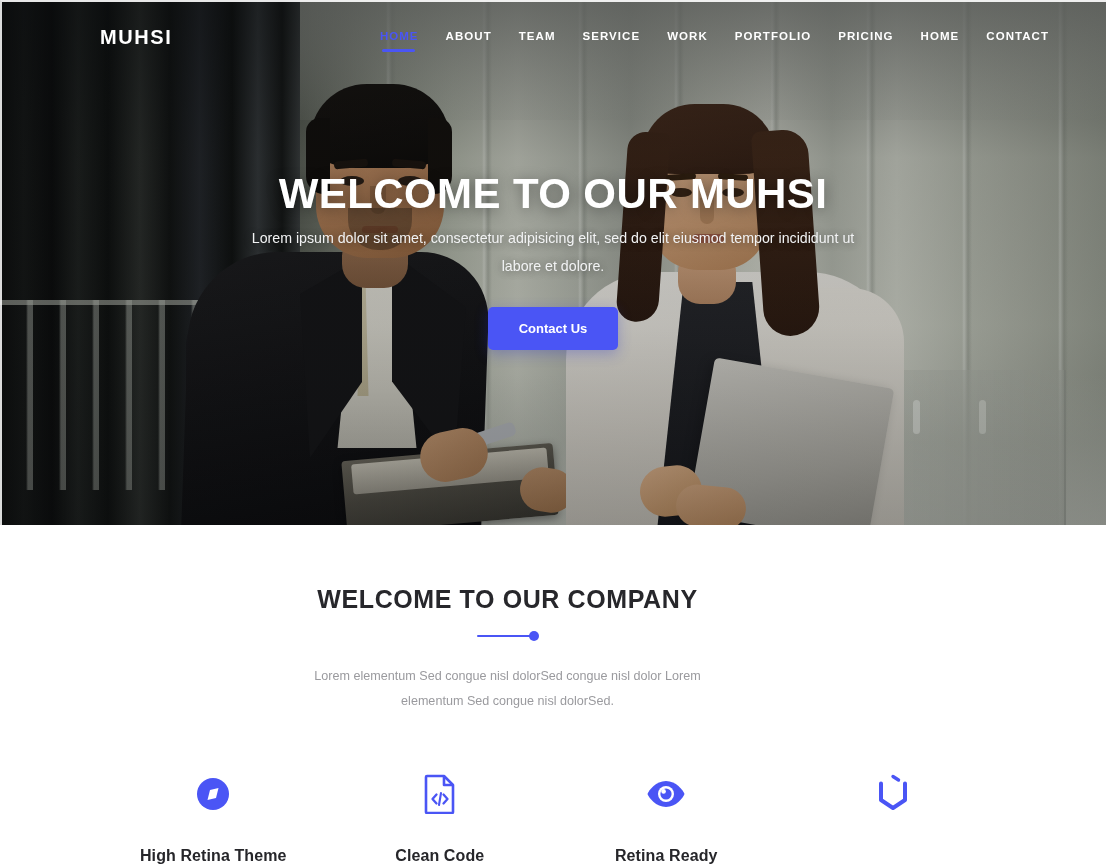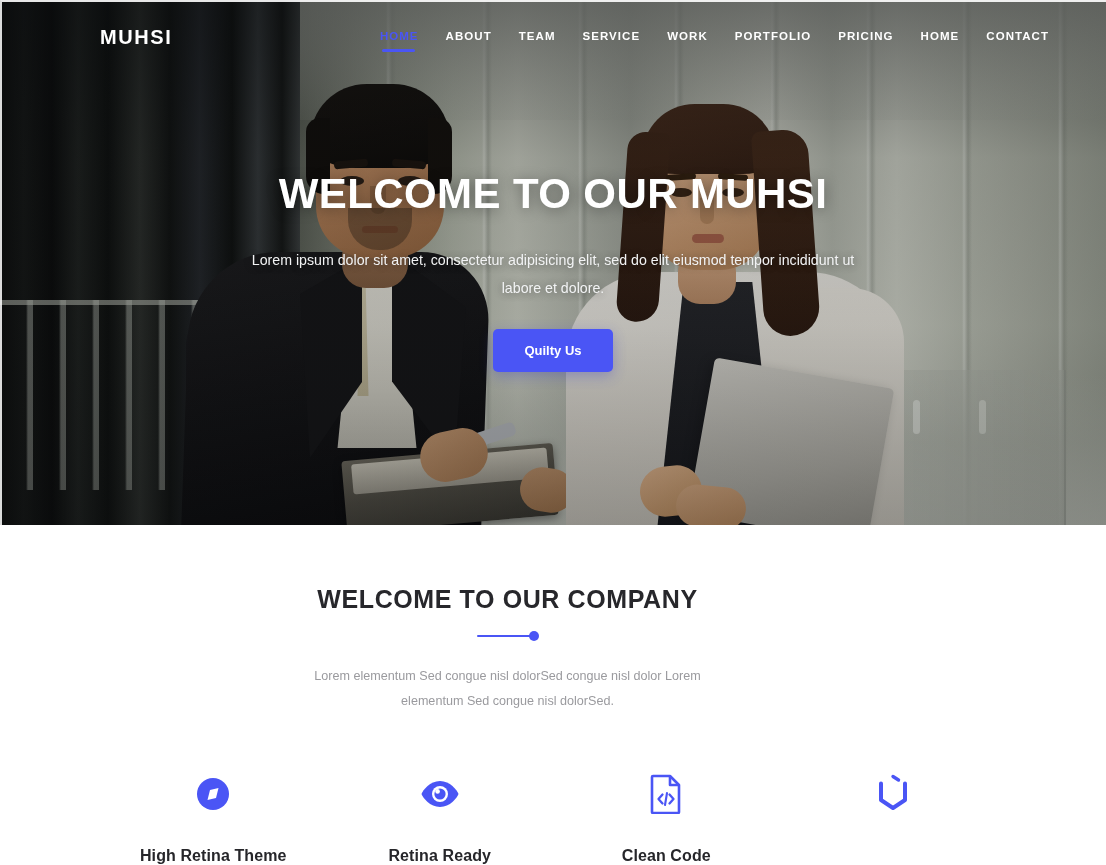--- a/index.html
+++ b/index.html
@@ -282,21 +282,21 @@
   }
   .hero-title {
     color:#ffffff;
     font-size:42px;
     font-weight:bold;
     letter-spacing:0.4px;
     line-height:1.14;
     text-shadow:0 2px 14px rgba(0,0,0,.38);
   }
   .hero-sub {
-    margin:28px auto 0;
+    margin:6px auto 0;
     width:610px;
     color:#f2f3f4;
     font-size:14.2px;
     line-height:2.0;
     text-shadow:0 1px 8px rgba(0,0,0,.42);
   }
   .hero-btn {
     display:inline-block;
     margin-top:26px;
     padding:14px 31px;
@@ -442,21 +442,21 @@
       <a class="nav-link" href="#">PORTFOLIO</a>
       <a class="nav-link" href="#">PRICING</a>
       <a class="nav-link" href="#">HOME</a>
       <a class="nav-link" href="#">CONTACT</a>
     </div>
   </nav>
 
   <div class="hero-body">
     <h1 class="hero-title">WELCOME TO OUR MUHSI</h1>
     <p class="hero-sub">Lorem ipsum dolor sit amet, consectetur adipisicing elit, sed do elit eiusmod tempor incididunt ut labore et dolore.</p>
-    <button class="hero-btn">Quilty Us</button>
+    <button class="hero-btn">Contact Us</button>
   </div>
 
   <div class="hero-edge"></div>
 </section>
 
 <section class="welcome">
   <h2 class="sec-title">WELCOME TO OUR COMPANY</h2>
 
   <div class="divider">
     <span class="divider-line"></span>
@@ -468,49 +468,49 @@
   <div class="features">
 
     <div class="feature">
       <div class="feature-icon">
         <svg width="38" height="38" viewBox="0 0 38 38">
           <circle cx="19" cy="19" r="16" fill="#4a55f5"></circle>
           <path d="M24.5 13 L22 23 L13.5 25 L16 15 Z" fill="#ffffff"></path>
         </svg>
       </div>
       <div class="feature-title">High Retina Theme</div>
-    </div>
-
-    <div class="feature">
-      <div class="feature-icon">
-        <svg width="40" height="34" viewBox="0 0 40 34">
-          <path d="M20 4 C30 4 37 13 38.5 17 C37 21 30 30 20 30 C10 30 3 21 1.5 17 C3 13 10 4 20 4 Z" fill="#4a55f5"></path>
-          <circle cx="20" cy="17" r="8" fill="#ffffff"></circle>
-          <circle cx="20" cy="17" r="5.6" fill="#4a55f5"></circle>
-          <circle cx="17.6" cy="14.4" r="2.3" fill="#ffffff"></circle>
-        </svg>
-      </div>
-      <div class="feature-title">Retina Ready</div>
     </div>
 
     <div class="feature">
       <div class="feature-icon">
         <svg width="32" height="40" viewBox="0 0 32 40">
           <path d="M3 2 h17 l9 9 v27 a1 1 0 0 1 -1 1 h-25 a1 1 0 0 1 -1 -1 v-35 a1 1 0 0 1 1 -1 z" fill="none" stroke="#4a55f5" stroke-width="2.6" stroke-linejoin="round"></path>
           <path d="M20 2 v9 h9" fill="none" stroke="#4a55f5" stroke-width="2.6" stroke-linejoin="round"></path>
           <path d="M12.5 20.5 L8.5 25 L12.5 29.5" fill="none" stroke="#4a55f5" stroke-width="2.3" stroke-linecap="round" stroke-linejoin="round"></path>
           <path d="M19.5 20.5 L23.5 25 L19.5 29.5" fill="none" stroke="#4a55f5" stroke-width="2.3" stroke-linecap="round" stroke-linejoin="round"></path>
           <path d="M17 19 L15 31" fill="none" stroke="#4a55f5" stroke-width="2.1" stroke-linecap="round"></path>
         </svg>
       </div>
       <div class="feature-title">Clean Code</div>
     </div>
 
     <div class="feature">
       <div class="feature-icon">
+        <svg width="40" height="34" viewBox="0 0 40 34">
+          <path d="M20 4 C30 4 37 13 38.5 17 C37 21 30 30 20 30 C10 30 3 21 1.5 17 C3 13 10 4 20 4 Z" fill="#4a55f5"></path>
+          <circle cx="20" cy="17" r="8" fill="#ffffff"></circle>
+          <circle cx="20" cy="17" r="5.6" fill="#4a55f5"></circle>
+          <circle cx="17.6" cy="14.4" r="2.3" fill="#ffffff"></circle>
+        </svg>
+      </div>
+      <div class="feature-title">Retina Ready</div>
+    </div>
+
+    <div class="feature">
+      <div class="feature-icon">
         <svg width="36" height="40" viewBox="0 0 36 40">
           <path d="M6 9.5 V26 L18 34 L30 26 V9.5" fill="none" stroke="#4a55f5" stroke-width="4" stroke-linecap="round" stroke-linejoin="round"></path>
           <path d="M18 2.5 L23.5 6" fill="none" stroke="#4a55f5" stroke-width="3.4" stroke-linecap="round"></path>
         </svg>
       </div>
     </div>
 
   </div>
 </section>
 

